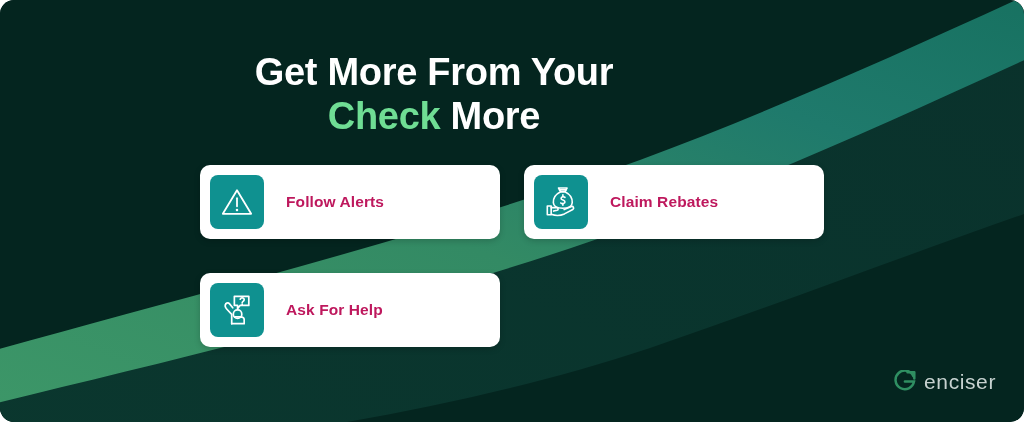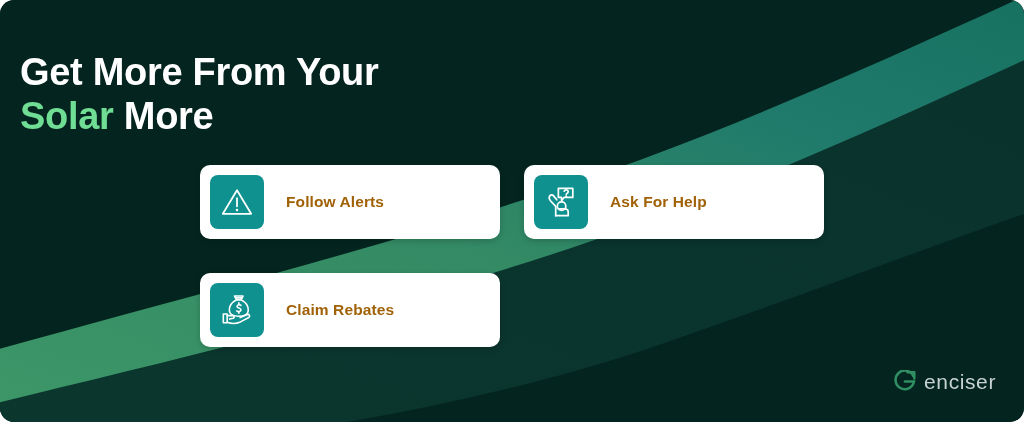--- a/index.html
+++ b/index.html
@@ -36,26 +36,26 @@
     inset: 0;
     z-index: 3;
   }
 
   
   .heading {
     position: absolute;
     top: 26px;
     left: 0;
     width: 868px;
+    text-align: center;
     line-height: 1.14;
     font-size: 38px;
     font-weight: bold;
     letter-spacing: -0.3px;
     color: #ffffff;
-    margin-left: 20px;
   }
   .heading .line2 { display: block; }
   .accent { color: #6fdd94; }
 
   
   .cards {
     position: absolute;
     left: 200px;
     top: 165px;
     width: 624px;
@@ -90,21 +90,21 @@
   .card-icon svg {
     width: 34px;
     height: 34px;
     display: block;
   }
 
   .card-label {
     margin-left: 22px;
     font-size: 15.5px;
     font-weight: bold;
-    color: #a16207;
+    color: #be185d;
     letter-spacing: 0.1px;
     white-space: nowrap;
   }
 
   
   .logo {
     position: absolute;
     right: 28px;
     bottom: 28px;
     display: flex;
@@ -150,52 +150,34 @@
 
       <path d="M -40 360 C 170 300, 420 240, 640 160 C 790 104, 920 44, 1064 -22
                L 1064 42 C 920 108, 790 168, 640 224 C 420 304, 170 360, -40 412 Z" fill="url(#waveGrad)"></path>
     </g>
   </svg>
 
   <div class="content">
 
     <h1 class="heading">
       <span>Get More From Your</span>
-      <span class="line2"><span class="accent">Solar</span><span> More</span></span>
+      <span class="line2"><span class="accent">Check</span><span> More</span></span>
     </h1>
 
     <div class="cards">
 
       <div class="card">
         <span class="card-icon">
           <svg viewBox="0 0 36 36" fill="none" stroke="#ffffff" stroke-width="1.9" stroke-linecap="round" stroke-linejoin="round">
             <path d="M18 5.5 L33 30.5 L3 30.5 Z"></path>
             <line x1="18" y1="14" x2="18" y2="22.5"></line>
             <circle cx="18" cy="26.4" r="1.35" fill="#ffffff" stroke="none"></circle>
           </svg>
         </span>
         <span class="card-label">Follow Alerts</span>
-      </div>
-
-      <div class="card">
-        <span class="card-icon">
-          <svg viewBox="0 0 36 36" fill="none" stroke="#ffffff" stroke-width="1.8" stroke-linecap="round" stroke-linejoin="round">
-            <path d="M15.2 3.5 L30.5 3.5 L30.5 13.2 L21.2 13.2 L18.6 16.6 L18.6 13.2
-                     L15.2 13.2 Z"></path>
-            <path d="M21.4 6.6 C21.8 5.3, 23.3 4.9, 24.4 5.3 C25.8 5.8, 26 7.6, 24.9 8.5
-                     C24 9.2, 23.5 9.5, 23.5 10.4"></path>
-            <circle cx="23.5" cy="12.1" r="0.95" fill="#ffffff" stroke="none"></circle>
-            <circle cx="18.6" cy="22.4" r="4.5"></circle>
-            <path d="M6.2 11.4 C5 13.1, 5.6 15.4, 7.3 17.2 L12.4 22.6 L12.4 32.5"></path>
-            <path d="M6.2 11.4 C7.3 10.2, 9 10.2, 10.1 11.5 L13.5 15.6"></path>
-            <path d="M12.4 32.5 L25.6 32.5 L25.6 28.3 C25.6 26.2, 23.8 25.3, 21.6 25.3
-                     L15.7 25.3"></path>
-          </svg>
-        </span>
-        <span class="card-label">Ask For Help</span>
       </div>
 
       <div class="card">
         <span class="card-icon">
           <svg viewBox="0 0 36 36" fill="none" stroke="#ffffff" stroke-width="1.7" stroke-linecap="round" stroke-linejoin="round">
             <path d="M15.4 3.2 L24.4 3.2 L22.2 7.1 L17.6 7.1 Z"></path>
             <path d="M16.4 5.2 L23.4 5.2"></path>
             <path d="M17.6 7.1 C12.6 9.6, 9.6 14.4, 9.9 18.8 C10.2 22.8, 14.1 24.6, 19.9 24.6
                      C25.7 24.6, 29.6 22.8, 29.9 18.8 C30.2 14.4, 27.2 9.6, 22.2 7.1 Z"></path>
             <path d="M22.2 13.1 C21.4 12.2, 18.3 11.9, 18.1 14.1 C17.9 16.2, 22.3 15.8, 22.2 18
@@ -204,20 +186,38 @@
             <line x1="20" y1="19.6" x2="20" y2="21.5"></line>
             <path d="M3.5 22.2 L7.6 22.2 L7.6 31.5 L3.5 31.5 Z"></path>
             <path d="M7.6 24 L13.4 24 C15.1 24, 15.7 26.3, 13.9 26.8 L10.2 27.6"></path>
             <path d="M7.6 31 C12 32.6, 17.4 32.5, 21.6 30.6 L30.5 25.9
                      C32.3 24.9, 31 22.2, 29.1 22.8 L21.3 26"></path>
           </svg>
         </span>
         <span class="card-label">Claim Rebates</span>
       </div>
 
+      <div class="card">
+        <span class="card-icon">
+          <svg viewBox="0 0 36 36" fill="none" stroke="#ffffff" stroke-width="1.8" stroke-linecap="round" stroke-linejoin="round">
+            <path d="M15.2 3.5 L30.5 3.5 L30.5 13.2 L21.2 13.2 L18.6 16.6 L18.6 13.2
+                     L15.2 13.2 Z"></path>
+            <path d="M21.4 6.6 C21.8 5.3, 23.3 4.9, 24.4 5.3 C25.8 5.8, 26 7.6, 24.9 8.5
+                     C24 9.2, 23.5 9.5, 23.5 10.4"></path>
+            <circle cx="23.5" cy="12.1" r="0.95" fill="#ffffff" stroke="none"></circle>
+            <circle cx="18.6" cy="22.4" r="4.5"></circle>
+            <path d="M6.2 11.4 C5 13.1, 5.6 15.4, 7.3 17.2 L12.4 22.6 L12.4 32.5"></path>
+            <path d="M6.2 11.4 C7.3 10.2, 9 10.2, 10.1 11.5 L13.5 15.6"></path>
+            <path d="M12.4 32.5 L25.6 32.5 L25.6 28.3 C25.6 26.2, 23.8 25.3, 21.6 25.3
+                     L15.7 25.3"></path>
+          </svg>
+        </span>
+        <span class="card-label">Ask For Help</span>
+      </div>
+
 
     </div>
 
     <div class="logo">
       <svg class="logo-mark" viewBox="0 0 24 24">
         <path d="M20.4 6.2 A9.3 9.3 0 1 0 21 11.6 L11.9 11.6" fill="none" stroke="#2f8f62" stroke-width="2.5" stroke-linecap="round"></path>
         <path d="M14.5 2.2 L21.3 2.2 L21.3 8.6" fill="none" stroke="#2f8f62" stroke-width="2.5" stroke-linecap="round" stroke-linejoin="round"></path>
       </svg>
       <span class="logo-text">enciser</span>
     </div>

